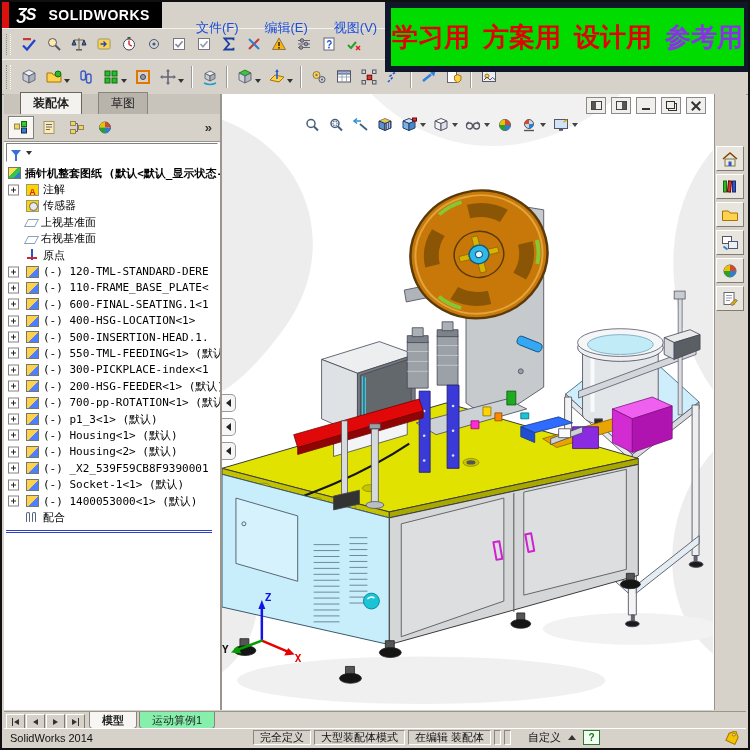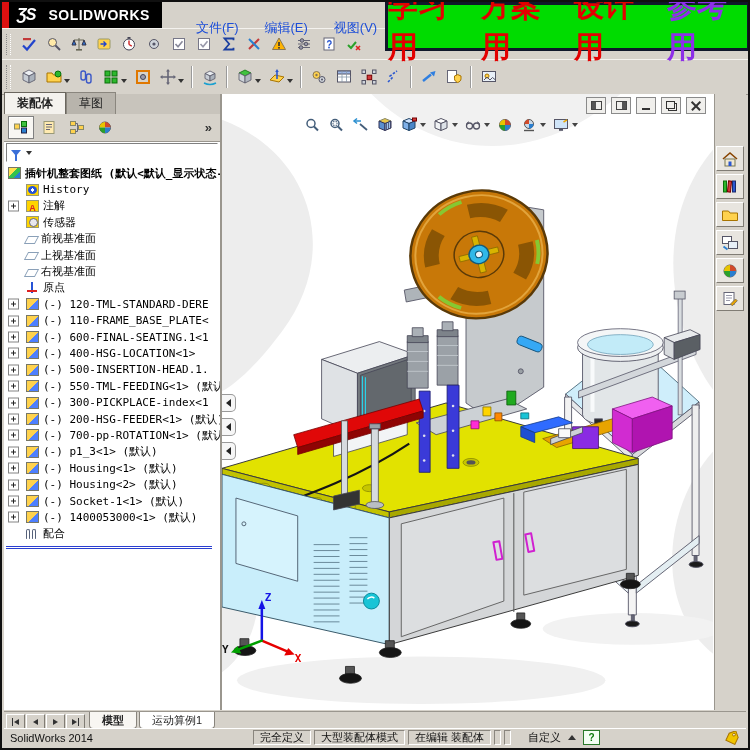--- a/index.html
+++ b/index.html
@@ -9,42 +9,42 @@
   
   .titlebar{height:26px;display:flex;align-items:stretch;background:#d6d2ca;position:relative;}
   .red-stripe{width:7px;background:#dd1010;}
   .logo-area{background:#000;display:flex;align-items:center;padding:0 12px 0 8px;gap:6px;}
   .logo-mark{color:#fff;font-style:italic;font-weight:bold;font-size:16px;letter-spacing:-1px;}
   .logo-text{color:#fff;font-weight:bold;font-size:14px;letter-spacing:.5px;margin-left:7px;}
   .menubar{display:flex;align-items:center;gap:26px;padding-left:34px;font-size:13px;color:#1d4ed8;margin-top:25px;}
   .menu-item{cursor:default;}
 
   
-  .banner{position:absolute;left:383px;top:0;width:365px;height:49px;background:#00dc00;border:3px solid #0f172a;box-sizing:border-box;z-index:50;display:flex;align-items:center;justify-content:center;gap:13px;font-weight:bold;font-size:30px;}
+  .banner{position:absolute;left:383px;top:0;width:365px;height:70px;background:#00dc00;border:6px solid #0f172a;box-sizing:border-box;z-index:50;display:flex;align-items:center;justify-content:center;gap:13px;font-weight:bold;font-size:26px;}
   .banner .red{color:#e30000;}
   .banner .purple{color:#8d2fe8;}
 
   
   .toolbar{display:flex;align-items:center;background:#d6d2ca;}
   .tb2{height:30px;border-top:1px solid #f4f2ee;}
   .tb3{height:34px;border-top:1px solid #f4f2ee;border-bottom:1px solid #9a968e;}
   .grip{width:3px;height:70%;border-left:1px dotted #8a8a8a;border-right:1px dotted #fff;margin:0 5px 0 4px;}
   .tbtn{width:25px;height:24px;display:flex;align-items:center;justify-content:center;flex:none;}
   .tsep{width:0;height:22px;border-left:1px solid #9a9a9a;border-right:1px solid #fff;margin:0 4px;}
   .dd{width:0;height:0;border-left:3px solid transparent;border-right:3px solid transparent;border-top:4px solid #333;margin:8px 3px 0 -2px;}
 
   
   .main{position:absolute;top:92px;left:2px;right:2px;bottom:38px;background:#fff;}
   .panel{position:absolute;left:0;top:0;bottom:0;width:218px;background:#fff;border-right:2px solid #9a968e;box-sizing:border-box;}
   .viewport{position:absolute;left:218px;right:32px;top:0;bottom:0;background:#fff;overflow:hidden;}
   .taskpane{position:absolute;right:0;top:0;bottom:0;width:32px;background:#d6d2ca;border-left:1px solid #fff;box-shadow:inset 1px 0 0 #9a968e;}
 
   
   .ptabs{height:20px;display:flex;background:#c8c4bc;align-items:flex-end;}
-  .ptab{padding:2px 12px 2px;font-size:12px;border:1px solid #8a867e;border-bottom:none;background:#b8b4ac;color:#222;}
+  .ptab{padding:2px 12px 2px;font-size:12px;border:1px solid #8a867e;border-bottom:none;background:#b8b4ac;color:#222;margin-left:16px;}
   .ptab.active{background:#f4f2ee;font-weight:bold;border-color:#6a665e;}
   .mgrstrip{height:25px;display:flex;align-items:center;gap:2px;padding:1px 4px;background:#d6d2ca;border-bottom:1px solid #9a968e;}
   .mgrbtn{width:24px;height:21px;display:flex;align-items:center;justify-content:center;border:1px solid transparent;}
   .mgrbtn.active{background:#f8f6f2;border-color:#808080;border-style:solid;box-shadow:inset 1px 1px 0 #fff;}
   .chevron{margin-left:auto;font-size:13px;font-weight:bold;color:#333;padding-right:4px;}
   .filterrow{height:17px;margin:1px 2px;border:1px solid #808080;border-right-color:#fff;border-bottom-color:#fff;background:#fff;display:flex;align-items:center;padding-left:4px;gap:2px;}
   .funnel{width:0;height:0;border-left:5px solid transparent;border-right:5px solid transparent;border-top:6px solid #3a6fd8;position:relative;}
   .funnel::after{content:"";position:absolute;left:-1px;top:-1px;width:2px;height:6px;background:#3a6fd8;}
   .fcaret{width:0;height:0;border-left:3px solid transparent;border-right:3px solid transparent;border-top:4px solid #333;margin-left:3px;}
 
@@ -102,21 +102,21 @@
   .tpcol{display:flex;flex-direction:column;gap:3px;margin-top:52px;align-items:center;}
   .tpbtn{width:26px;height:23px;background:#e8e5df;border:1px solid;border-color:#fff #807c74 #807c74 #fff;display:flex;align-items:center;justify-content:center;}
 
   
   .tabbar{position:absolute;left:2px;right:2px;bottom:19px;height:17px;background:#d6d2ca;border-top:1px solid #9a968e;display:flex;align-items:stretch;}
   .navgrp{display:flex;gap:1px;padding:1px 2px;}
   .navbtn{width:17px;height:14px;margin-top:1px;background:#d6d2ca;border:1px solid;border-color:#fff #807c74 #807c74 #fff;display:flex;align-items:center;justify-content:center;gap:1px;}
   .tri-l{width:0;height:0;border-top:3.5px solid transparent;border-bottom:3.5px solid transparent;border-right:5px solid #333;}
   .tri-r{width:0;height:0;border-top:3.5px solid transparent;border-bottom:3.5px solid transparent;border-left:5px solid #333;}
   .bar-v{width:1.5px;height:8px;background:#333;}
-  .btab{padding:1px 12px;font-size:11px;border:1px solid #88847c;border-top:none;background:#ffffff;color:#222;border-radius:0 0 4px 4px;margin-left:2px;display:flex;align-items:center;}
+  .btab{padding:1px 12px;font-size:11px;border:1px solid #88847c;border-top:none;background:#86efac;color:#222;border-radius:0 0 4px 4px;margin-left:2px;display:flex;align-items:center;}
   .btab.active{background:#f8f6f2;font-weight:bold;}
 
   .statusbar{position:absolute;left:2px;right:2px;bottom:2px;height:17px;background:#d6d2ca;border-top:1px solid #fff;display:flex;align-items:center;font-size:11px;color:#111;padding:0 2px;gap:3px;}
   .scell{border:1px solid;border-color:#8a867e #fff #fff #8a867e;background:#d6d2ca;padding:0 6px;height:13px;line-height:13px;white-space:nowrap;text-align:center;}
   .s-app{width:240px;border:none;padding-left:4px;}
   .s-thin{width:5px;padding:0;}
   .upcaret{width:0;height:0;border-left:4px solid transparent;border-right:4px solid transparent;border-bottom:5px solid #333;margin:0 4px;}
   .helpbox{width:15px;height:13px;border:1px solid #2a7a2a;background:#f4fff4;color:#0a7a0a;font-weight:bold;font-size:10px;text-align:center;line-height:13px;}
   .tagwrap{margin-left:auto;display:flex;align-items:center;padding-right:4px;}
 </style>
@@ -422,43 +422,33 @@
         <span class="fcaret"></span>
       </div>
       <div class="tree">
 
           <div class="trow root">
 
             <span class="ticon ti-root"></span>
             <span>插针机整套图纸 (默认&lt;默认_显示状态-1&gt;)</span>
           </div>
 
-          <div class="trow">
-
-            <span class="ticon ti-history"></span>
-            <span>History</span>
-          </div>
 
           <div class="trow">
             <span class="texp"></span>
             <span class="ticon ti-annot"></span>
             <span>注解</span>
           </div>
 
           <div class="trow">
 
             <span class="ticon ti-sensors"></span>
             <span>传感器</span>
           </div>
 
-          <div class="trow">
-
-            <span class="ticon ti-plane"></span>
-            <span>前视基准面</span>
-          </div>
 
           <div class="trow">
 
             <span class="ticon ti-plane"></span>
             <span>上视基准面</span>
           </div>
 
           <div class="trow">
 
             <span class="ticon ti-plane"></span>
@@ -536,20 +526,25 @@
             <span class="ticon ti-comp"></span>
             <span>(-) Housing&lt;1&gt; (默认)</span>
           </div>
 
           <div class="trow">
             <span class="texp"></span>
             <span class="ticon ti-comp"></span>
             <span>(-) Housing&lt;2&gt; (默认)</span>
           </div>
 
+          <div class="trow">
+            <span class="texp"></span>
+            <span class="ticon ti-comp"></span>
+            <span>(-) _X2_539F59CB8F9390001</span>
+          </div>
 
           <div class="trow">
             <span class="texp"></span>
             <span class="ticon ti-comp"></span>
             <span>(-) Socket-1&lt;1&gt; (默认)</span>
           </div>
 
           <div class="trow">
             <span class="texp"></span>
             <span class="ticon ti-comp"></span>

